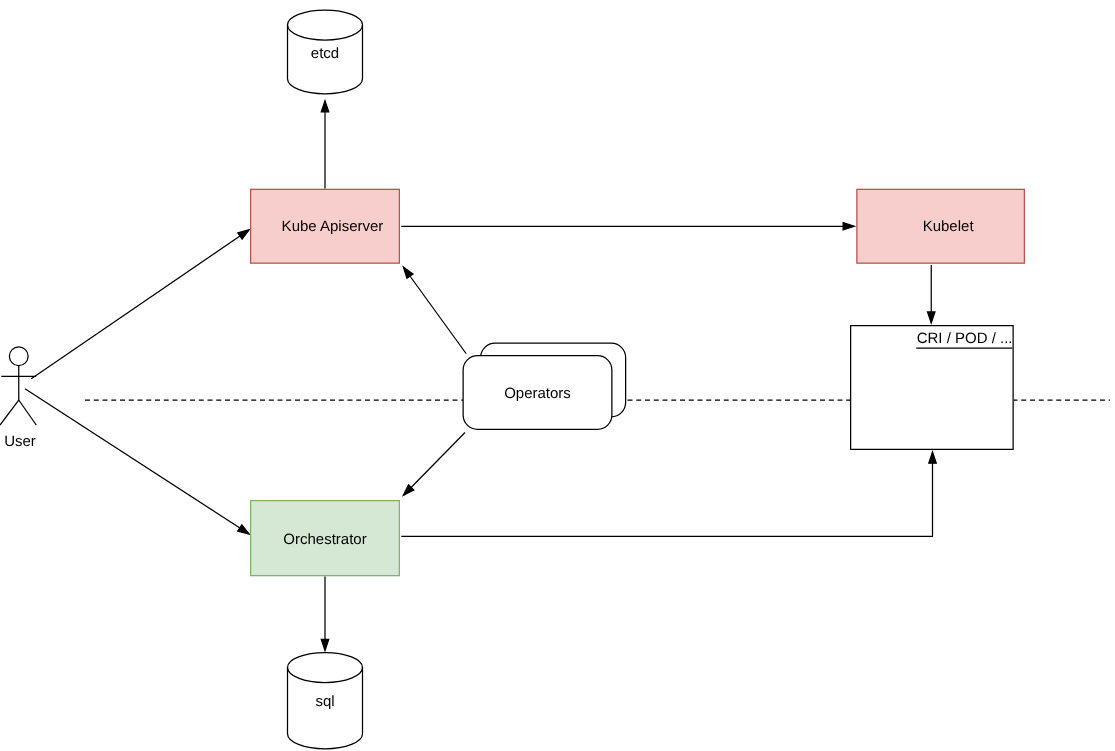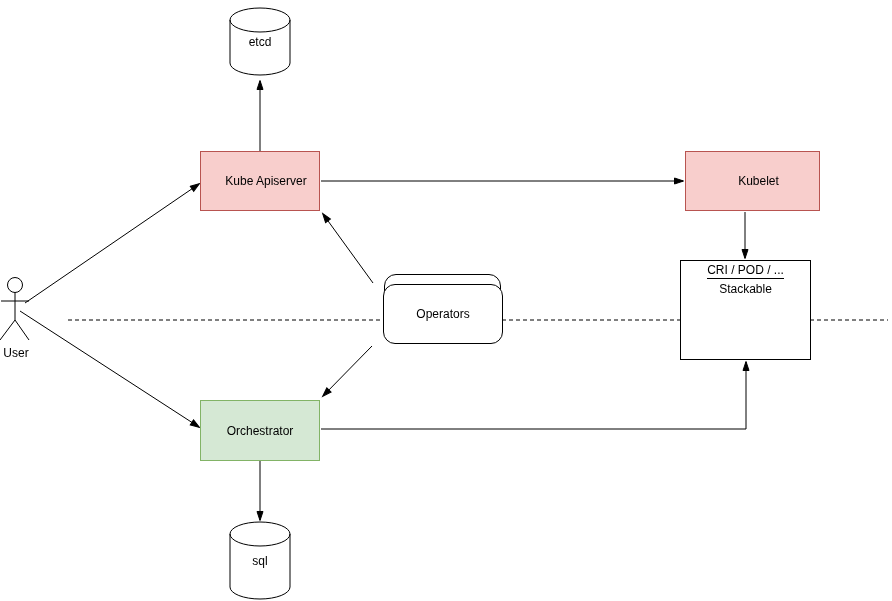--- a/index.html
+++ b/index.html
@@ -13,24 +13,24 @@
     position:absolute;display:flex;align-items:center;justify-content:center;
     text-align:center;box-sizing:border-box;z-index:2;background:#fff;border:1px solid #000;
   }
   .node.red{background:var(--red-fill,#f8cecc);border:1px solid var(--red-stroke,#b85450);padding-left:12px;}
   .node.green{background:var(--green-fill,#d5e8d4);border:1px solid var(--green-stroke,#82b366);}
   .node.rounded{border-radius:12px;}
   #kube-apiserver{left:200px;top:151px;width:120px;height:60px;}
   #kubelet{left:685px;top:151px;width:135px;height:60px;}
   #orchestrator{left:200px;top:400px;width:120px;height:61px;}
   #operators-back{left:384px;top:274px;width:117px;height:60px;}
-  #operators-front{left:383px;top:284px;width:120px;height:60px;}
+  #operators-front{left:370px;top:284px;width:120px;height:60px;}
   #node-stack{
     left:680px;top:260px;width:131px;height:100px;flex-direction:column;
-    align-items:center;justify-content:flex-start;padding:0;
+    align-items:flex-end;justify-content:flex-start;padding:0;
   }
   #node-stack .row{display:flex;align-items:center;justify-content:center;}
   #node-stack .row.r1{height:17px;border-bottom:1px solid #000;}
   #node-stack .row.r2{flex:1;border-bottom:1px solid #000;}
   #node-stack .row.r3{height:19px;}
   svg text{font-family:"Liberation Sans","DejaVu Sans",sans-serif;font-size:12px;fill:#000;}
   .stroke{stroke:var(--line,#000);fill:none;stroke-width:1;}
   .shapefill{fill:#fff;stroke:var(--line,#000);stroke-width:1;}
 </style>
 </head>
@@ -55,23 +55,20 @@
   </div>
 
   <div class="node rounded" id="operators-back"></div>
   <div class="node rounded" id="operators-front">
     <span>Operators</span>
   </div>
 
   <div class="node" id="node-stack">
     <div class="row r1">
       <span>CRI / POD / ...</span>
-    </div>
-    <div class="row r3">
-      <span>Stackable</span>
     </div>
   </div>
 
   <svg class="layer fg">
     <defs>
       <marker id="ah" markerWidth="12" markerHeight="10" refX="9.5" refY="4" orient="auto" markerUnits="userSpaceOnUse">
         <path d="M1,1 L10,4 L1,7 Z" fill="#000" stroke="#000"></path>
       </marker>
     </defs>
 

